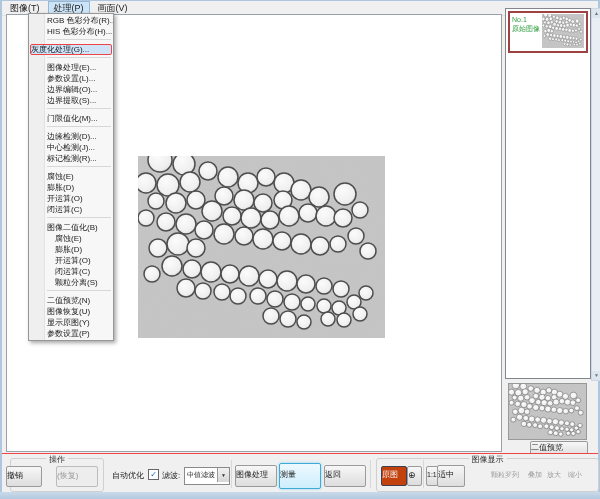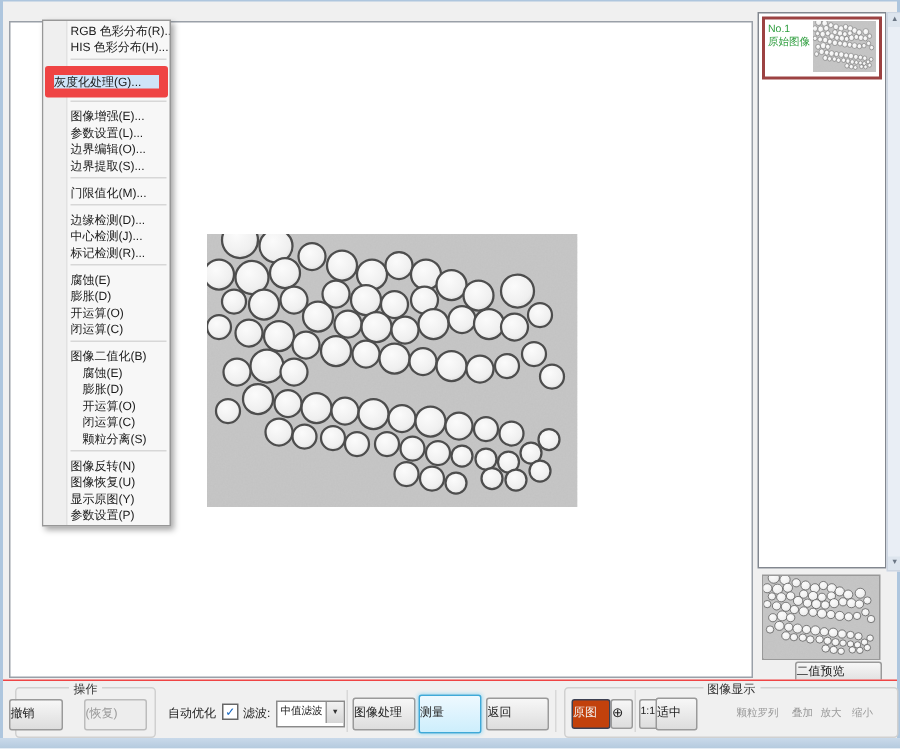--- a/index.html
+++ b/index.html
@@ -18,21 +18,21 @@
   
   #main-image{position:absolute;left:131px;top:141px;width:247px;height:182px;}
   #main-image svg{display:block;width:247px;height:182px;}
 
   
   #process-menu{position:absolute;left:26px;top:12px;width:84px;background:#f7f7f7;border:1px solid #979797;box-shadow:2px 2px 4px rgba(0,0,0,0.35);padding:1px 0;z-index:30;}
   #process-menu::before{content:"";position:absolute;left:15px;top:0;bottom:0;width:1px;background:#e2e2e2;}
   #process-menu::after{content:"";position:absolute;left:0;top:0;bottom:0;width:15px;background:#efefef;}
   .m-item{position:relative;z-index:2;height:11px;line-height:11px;font-size:8px;color:#1a1a1a;padding-left:18px;white-space:nowrap;overflow:hidden;cursor:default;}
   .m-item.ind{padding-left:26px;}
-  .m-item.hl{background:#cfe4f8;border:6px solid #ef4444;border-radius:2px;height:9px;line-height:9px;margin:0 1px;padding-left:0;}
+  .m-item.hl{background:#cfe4f8;border:1px solid #ef4444;border-radius:2px;height:9px;line-height:9px;margin:0 1px;padding-left:0;}
   .m-sep{position:relative;z-index:2;height:4px;margin-left:18px;margin-right:2px;border-top:1px solid #d7d7d7;margin-top:2px;}
 
   
   #thumb-list{position:absolute;left:503px;top:7px;width:84px;height:369px;background:#ffffff;border:1px solid #82878f;}
   #list-scrollbar{position:absolute;left:589px;top:7px;width:9px;height:371px;background:#e9eef5;border:1px solid #cdd6e2;}
   .sb-arrow{width:100%;height:9px;font-size:5px;color:#6b7684;text-align:center;line-height:9px;background:#dde5ee;}
   .sb-arrow.down{position:absolute;bottom:0;}
   #list-item{position:absolute;left:2px;top:2px;width:76px;height:38px;border:2px solid #9c4242;background:#ffffff;display:flex;}
   #list-item-text{width:30px;padding:2px 0 0 2px;font-size:7px;line-height:1.35;color:#2f9e3f;overflow:hidden;white-space:nowrap;}
   #item-thumb{width:42px;height:34px;margin-top:1px;}
@@ -80,20 +80,25 @@
   #disp-label-3{left:566px;}
 
   #bottom-frame{position:absolute;left:0;top:492px;width:600px;height:7px;background:linear-gradient(#c9d9ea,#b4cade);}
 </style>
 </head>
 <body>
 
 <div id="window">
   <div id="client">
 
+    <div id="menubar">
+      <span class="mb-item">图像(T)</span>
+      <span class="mb-item active">处理(P)</span>
+      <span class="mb-item">画面(V)</span>
+    </div>
 
     <div id="workspace">
       <div id="main-image">
         <svg viewBox="0 0 247 182" preserveAspectRatio="none">
             <defs>
               <radialGradient id="pga" cx="40%" cy="35%" r="75%">
                 <stop offset="0%" stop-color="#fbfbfb"></stop>
                 <stop offset="70%" stop-color="#efefef"></stop>
                 <stop offset="100%" stop-color="#d6d6d6"></stop>
               </radialGradient>
@@ -181,21 +186,21 @@
           </svg>
       </div>
     </div>
 
     <div id="process-menu">
         <div class="m-item">RGB 色彩分布(R)...</div>
         <div class="m-item">HIS 色彩分布(H)...</div>
         <div class="m-sep"></div>
         <div class="m-item hl">灰度化处理(G)...</div>
         <div class="m-sep"></div>
-        <div class="m-item">图像增强(E)...</div>
+        <div class="m-item">图像处理(E)...</div>
         <div class="m-item">参数设置(L)...</div>
         <div class="m-item">边界编辑(O)...</div>
         <div class="m-item">边界提取(S)...</div>
         <div class="m-sep"></div>
         <div class="m-item">门限值化(M)...</div>
         <div class="m-sep"></div>
         <div class="m-item">边缘检测(D)...</div>
         <div class="m-item">中心检测(J)...</div>
         <div class="m-item">标记检测(R)...</div>
         <div class="m-sep"></div>
@@ -204,21 +209,21 @@
         <div class="m-item">开运算(O)</div>
         <div class="m-item">闭运算(C)</div>
         <div class="m-sep"></div>
         <div class="m-item">图像二值化(B)</div>
         <div class="m-item ind">腐蚀(E)</div>
         <div class="m-item ind">膨胀(D)</div>
         <div class="m-item ind">开运算(O)</div>
         <div class="m-item ind">闭运算(C)</div>
         <div class="m-item ind">颗粒分离(S)</div>
         <div class="m-sep"></div>
-        <div class="m-item">图像反转(N)</div>
+        <div class="m-item">二值预览(N)</div>
         <div class="m-item">图像恢复(U)</div>
         <div class="m-item">显示原图(Y)</div>
         <div class="m-item">参数设置(P)</div>
       </div>
 
     <div id="thumb-list">
       <div id="list-item">
         <div id="list-item-text">
           <div>No.1</div>
           <div>原始图像</div>

